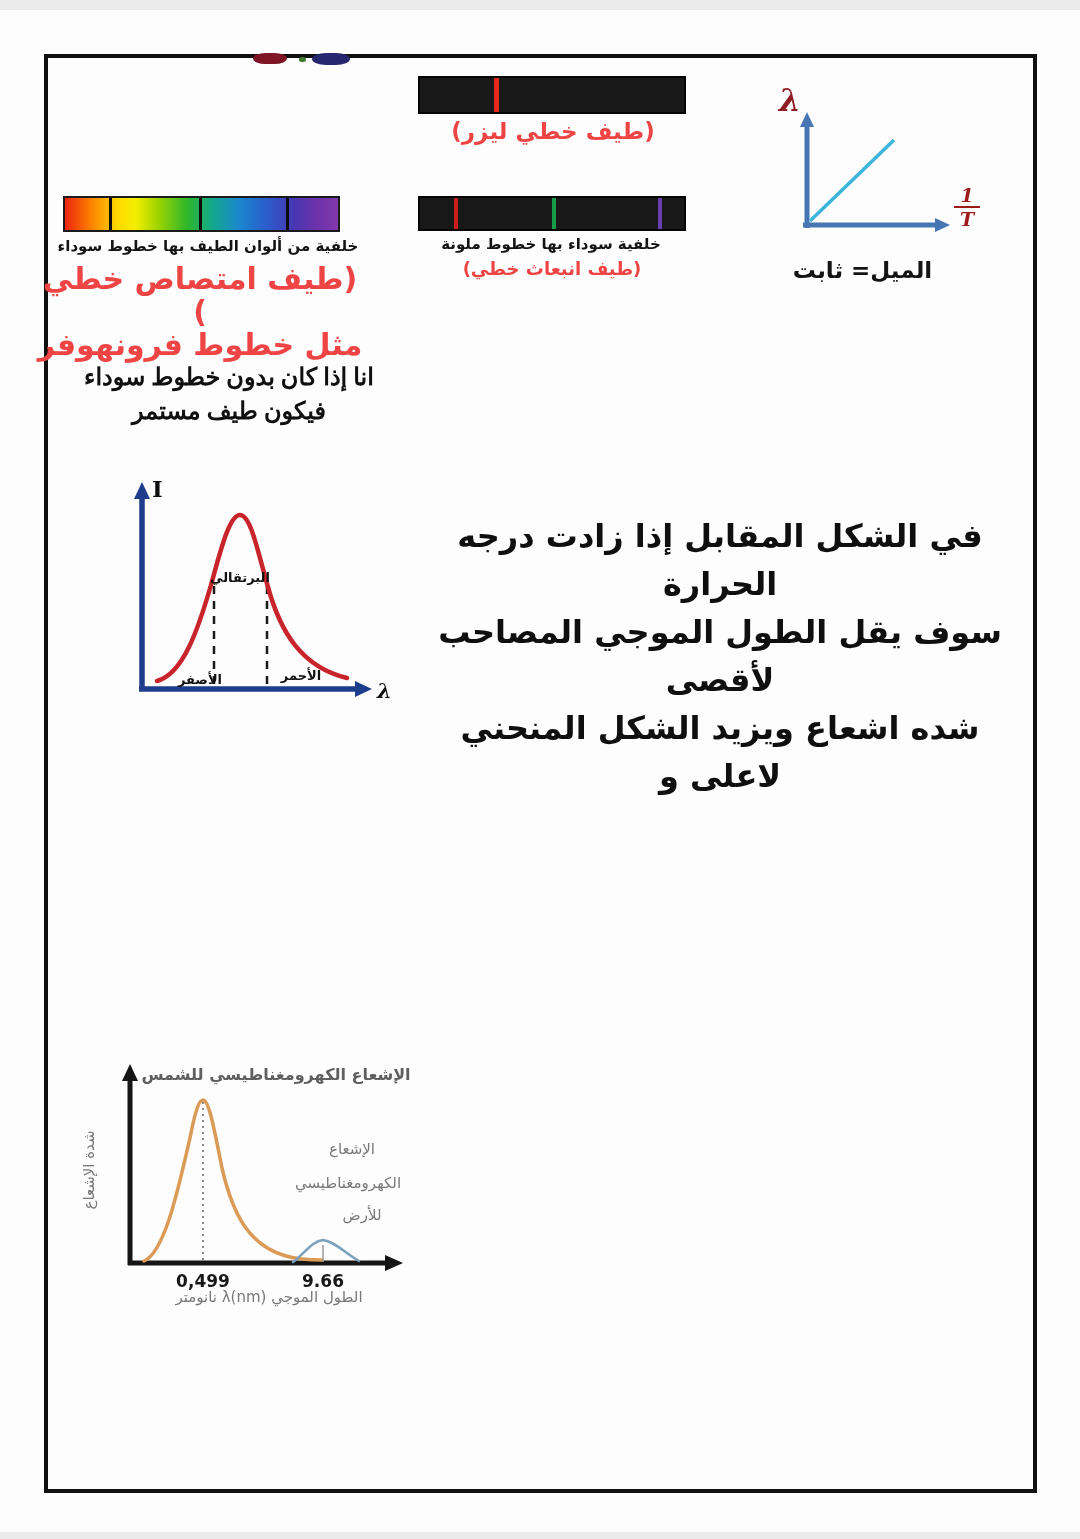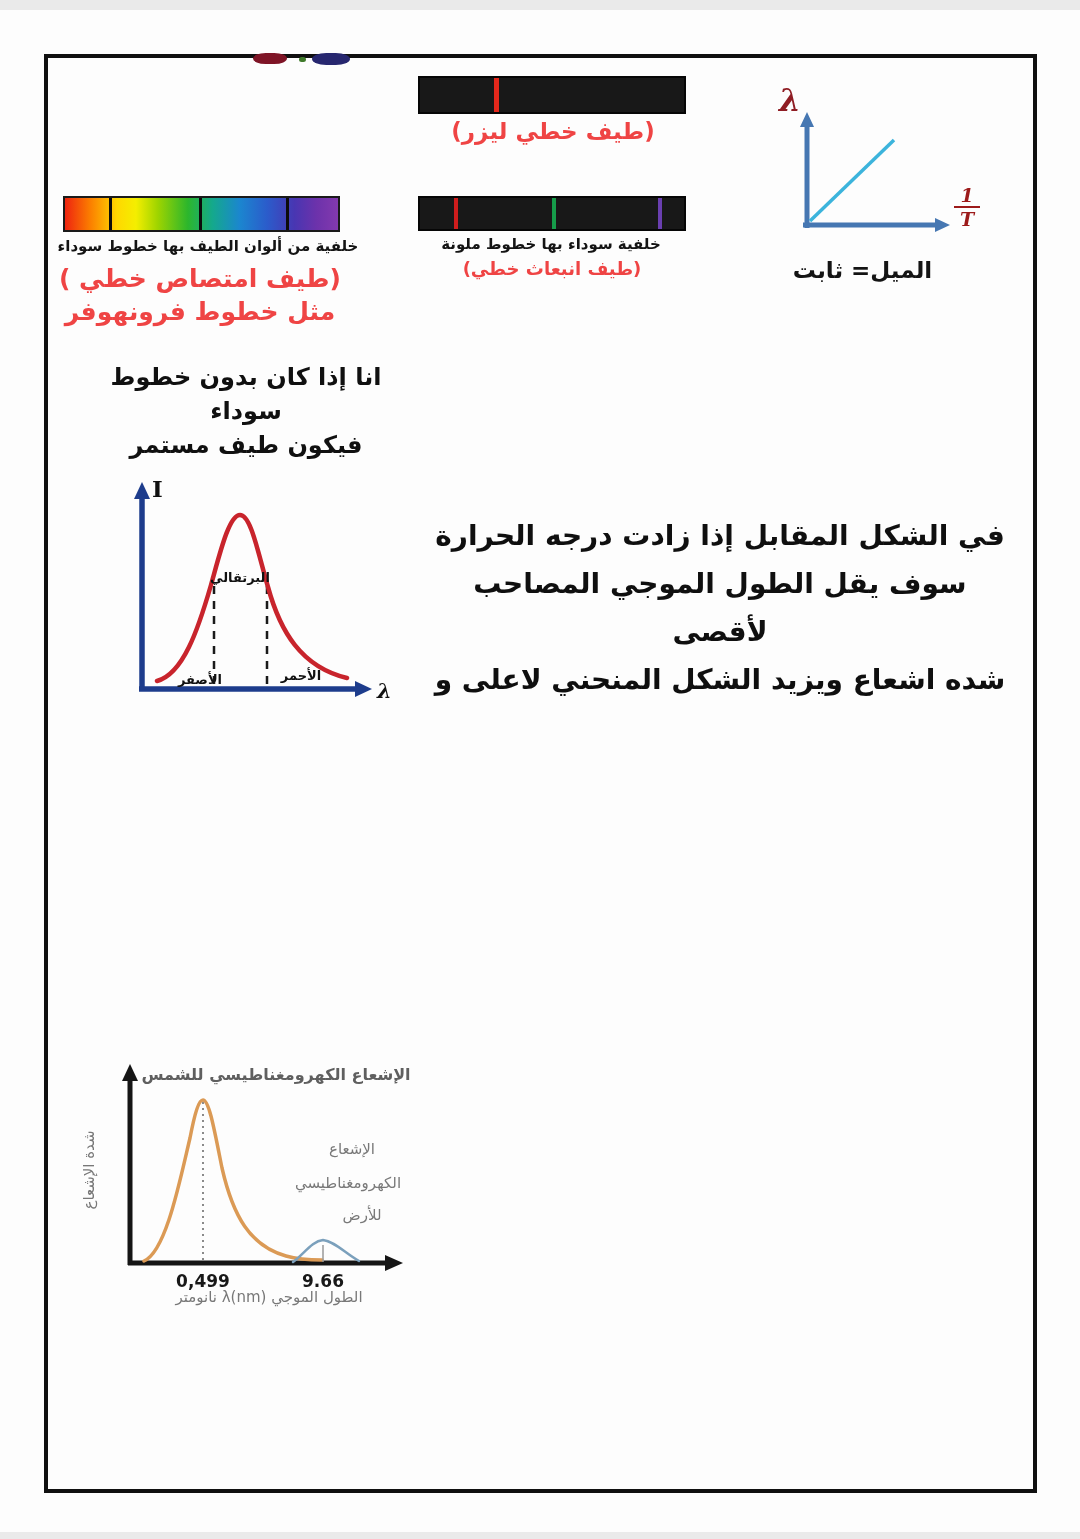--- a/index.html
+++ b/index.html
@@ -20,21 +20,21 @@
   .cap-black{color:#141414;font-weight:bold;text-align:center;direction:rtl;}
 
   .frac{position:absolute;width:26px;text-align:center;color:#9c1a1a;font-weight:bold;
         font-family:"DejaVu Serif",serif;font-style:italic;font-size:19px;line-height:22px;}
   .frac .num{border-bottom:2px solid #9c1a1a;}
   .lambda-sym{position:absolute;color:#8f1d24;font-family:"DejaVu Serif",serif;
         font-style:italic;font-weight:bold;font-size:31px;}
 
   .note-text{position:absolute;color:#101010;font-weight:bold;font-size:24px;line-height:34px;
         text-align:center;direction:rtl;}
-  .para{position:absolute;color:#0f0f0f;font-weight:bold;font-size:28px;line-height:48px;
+  .para{position:absolute;color:#0f0f0f;font-weight:bold;font-size:32px;line-height:48px;
         text-align:center;direction:rtl;}
 
   svg{position:absolute;overflow:visible;}
   svg text{font-family:"DejaVu Sans",sans-serif;}
   .serif-t{font-family:"DejaVu Serif",serif;}
 </style>
 </head>
 <body>
 
 <div class="page">
@@ -66,34 +66,34 @@
     <div class="den">T</div>
   </div>
   <div class="abs cap-black" style="left:790px;top:257px;width:145px;font-size:23px;">الميل= ثابت</div>
 
   <div class="rainbow" style="left:63px;top:196px;width:273px;height:32px;">
     <div class="vline" style="left:16%;width:3px;background:#0c0c0c;"></div>
     <div class="vline" style="left:49%;width:3px;background:#0c0c0c;"></div>
     <div class="vline" style="left:81%;width:3px;background:#0c0c0c;"></div>
   </div>
   <div class="abs cap-black" style="left:52px;top:237px;width:312px;font-size:15px;">خلفية من ألوان الطيف بها خطوط سوداء</div>
-  <div class="abs cap-red" style="left:35px;top:262px;width:330px;font-size:25px;line-height:33px;">
+  <div class="abs cap-red" style="left:35px;top:262px;width:330px;font-size:30px;line-height:33px;">
     <div>(طيف امتصاص خطي )</div>
     <div>مثل خطوط فرونهوفر</div>
   </div>
 
   <div class="bar-black" style="left:418px;top:196px;width:264px;height:31px;">
     <div class="vline" style="left:13%;width:4px;background:#cf1d1d;"></div>
     <div class="vline" style="left:50%;width:4px;background:#169c4a;"></div>
     <div class="vline" style="left:90%;width:4px;background:#6a3fb0;"></div>
   </div>
   <div class="abs cap-black" style="left:420px;top:235px;width:262px;font-size:15px;">خلفية سوداء بها خطوط ملونة</div>
   <div class="abs cap-red" style="left:428px;top:258px;width:248px;font-size:18px;">(طيف انبعاث خطي)</div>
 
-  <div class="note-text" style="left:71px;top:360px;width:350px;">
+  <div class="note-text" style="left:54px;top:360px;width:350px;font-family:Liberation Serif, serif;">
     <div>انا إذا كان بدون خطوط سوداء</div>
     <div>فيكون طيف مستمر</div>
   </div>
 
   <svg style="left:105px;top:465px;" width="300" height="245" viewBox="0 0 300 245">
     <line x1="37" y1="226" x2="37" y2="30" stroke="#1d3c8c" stroke-width="5.5"></line>
     <polygon points="37,17 29,34 45,34" fill="#1d3c8c"></polygon>
     <line x1="34" y1="224" x2="254" y2="224" stroke="#1d3c8c" stroke-width="5.5"></line>
     <polygon points="267,224 250,216 250,232" fill="#1d3c8c"></polygon>
     <text x="47" y="32" font-size="23" font-weight="bold" fill="#101010" class="serif-t">I</text>

